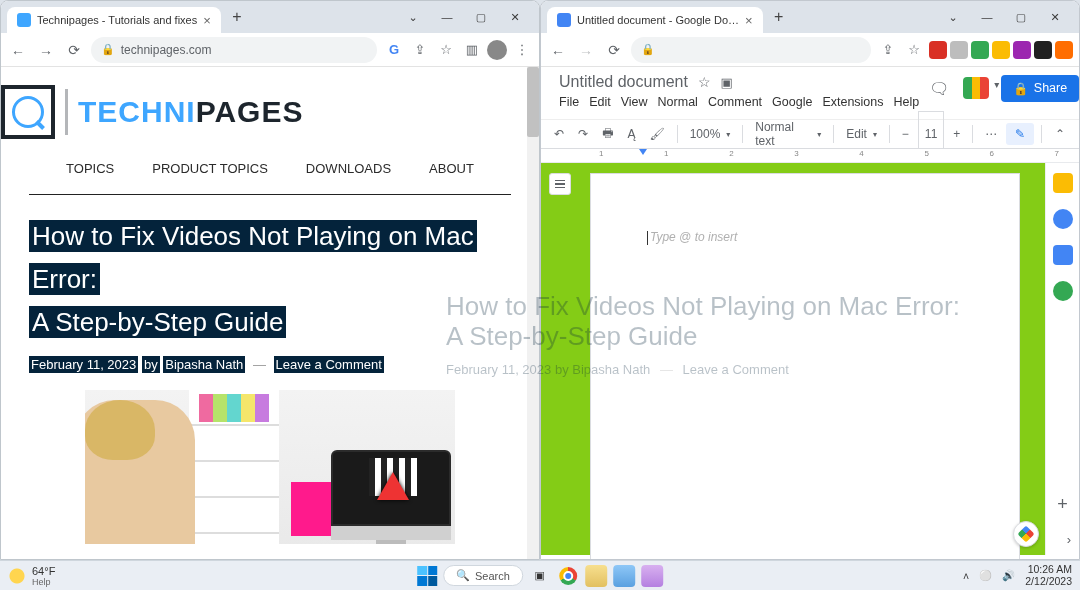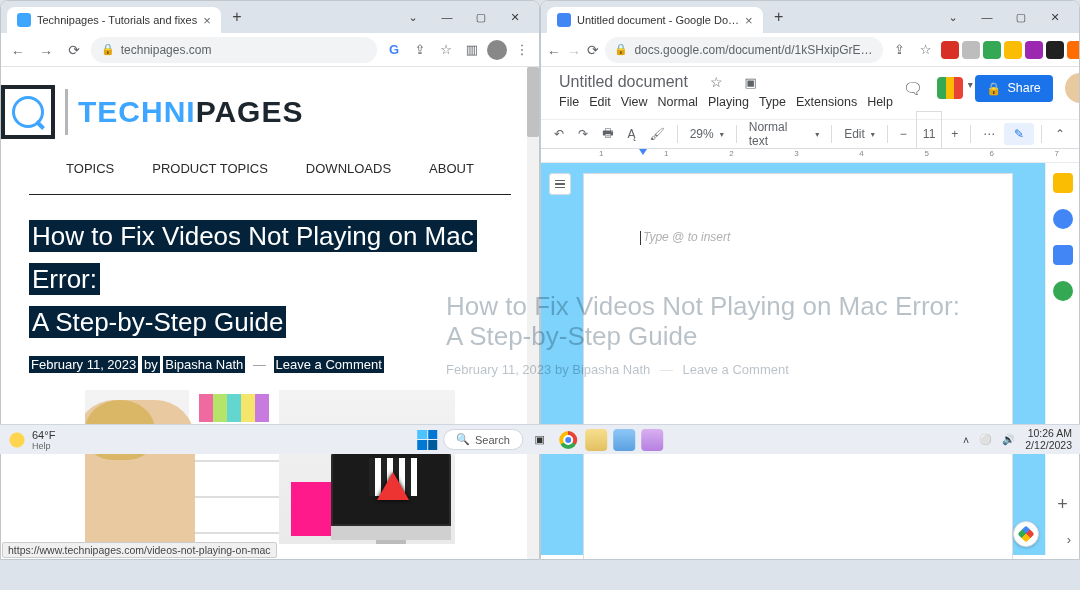--- a/index.html
+++ b/index.html
@@ -1,17 +1,17 @@
 <!DOCTYPE html>
 <html><head>
 <meta charset="utf-8">
 <style>
 * { margin: 0; padding: 0; box-sizing: border-box; font-family: "Segoe UI", Arial, sans-serif; }
 html, body { width: 1080px; height: 590px; overflow: hidden; background: #dde3ea; }
-.desktop { position: relative; width: 1080px; height: 454px; }
+.desktop { position: relative; width: 1080px; height: 590px; }
 
 
 .win-left { position: absolute; left: 0; top: 0; width: 540px; height: 560px; background: #fff; border: 1px solid #bfc6cc; border-radius: 8px 8px 0 0; overflow: hidden; }
 .titlebar { height: 32px; background: #dde3ea; display: flex; align-items: center; padding: 0 6px; }
 .tab { height: 26px; margin-top: 6px; background: #fff; border-radius: 8px 8px 0 0; display: flex; align-items: center; padding: 0 10px; gap: 6px; font-size: 11px; color: #333; min-width: 140px; }
 .tab .favicon { width: 14px; height: 14px; background: #3ea6ff; border-radius: 3px; }
 .tab .close { font-size: 13px; color: #666; margin-left: auto; }
 .newtab { width: 24px; height: 24px; display:flex;align-items:center;justify-content:center;font-size: 16px; color: #444; margin-left: 4px; }
 .winctrls { margin-left: auto; display: flex; gap: 14px; padding-right: 8px; color:#3c3c3c; font-size:11px;}
 .winctrls span { width:20px;text-align:center; }
@@ -67,21 +67,21 @@
 
 .win-right .addrbar { border-bottom:1px solid #e3e3e3;}
 .ext-row { display:flex; gap:3px; align-items:center;}
 .ext-row .ext { width:18px;height:18px;border-radius:4px; }
 .e1{background:#d93025;} .e2{background:#bdbdbd;} .e3{background:#34a853;} .e4{background:#fbbc04;} .e5{background:#9c27b0;} .e6{background:#212121;} .e7{background:#ff6d00;}
 
 .docs-hdr { display:flex; align-items:flex-start; padding:6px 10px 0; gap:8px; }
 .docs-logo { width:30px;height:38px;background:#4285f4;border-radius:4px;position:relative;margin-top:2px;}
 .docs-logo::after{content:"";position:absolute;left:6px;top:10px;right:6px;height:2px;background:#fff;box-shadow:0 5px 0 #fff,0 10px 0 #fff;}
 .docs-mid { flex:1; }
-.docs-title-row { display:flex; align-items:center; gap:22px; }
+.docs-title-row { display:flex; align-items:center; gap:10px; }
 .docs-title { font-size:16px; color:#5f6368; }
 .docs-star { color:#5f6368; font-size:14px;}
 .docs-move { color:#5f6368; font-size:13px;}
 .docs-menus { display:flex; gap:10px; font-size:12.5px; color:#333; margin-top:4px;}
 .docs-right { display:flex; align-items:center; gap:12px; }
 .docs-right .ico { width:24px;height:24px;display:flex;align-items:center;justify-content:center;border-radius:50%;color:#5f6368;}
 .docs-right .meet { width:26px;height:22px;background:linear-gradient(90deg,#34a853 0 33%,#fbbc04 33% 66%,#ea4335 66%);border-radius:4px;position:relative;}
 .docs-right .meet::after{content:"▾";position:absolute;right:-10px;top:2px;font-size:10px;color:#5f6368;}
 .share-btn { background:#1a73e8;color:#fff;border:none;border-radius:4px;padding:6px 12px;font-size:12.5px;display:flex;align-items:center;gap:5px;}
 .docs-avatar { width:30px;height:30px;border-radius:50%;background:#e8c9a0;}
@@ -90,21 +90,21 @@
 .tb-sep { width:1px;height:18px;background:#dadce0;margin:0 3px;}
 .tb-btn { padding:2px 5px; display:flex;align-items:center;gap:3px;}
 .tb-dd::after{content:"▾";font-size:8px;margin-left:3px;}
 .tb-pen { margin-left:auto; width:30px;height:22px;background:#e8f0fe;border-radius:3px;display:flex;align-items:center;justify-content:center;color:#1a73e8;}
 .tb-chev { color:#5f6368; padding:0 6px;}
 
 .ruler { height:14px; background:#fff; border-bottom:1px solid #e8eaed; position:relative; font-size:8px;color:#888;}
 .ruler .marks { position:absolute; left:58px; right:20px; top:0; display:flex; justify-content:space-between;}
 .ruler .ind { position:absolute; left:98px; top:0; width:0;height:0;border-left:4px solid transparent;border-right:4px solid transparent;border-top:6px solid #4285f4;}
 
-.docs-body { position:relative; background:#7dd3fc; height:calc(100% - 66px - 56px - 30px - 14px); display:flex;}
+.docs-body { position:relative; background:#84cc16; height:calc(100% - 66px - 56px - 30px - 14px); display:flex;padding-left:7px;}
 .outline-btn { position:absolute; left:8px; top:10px; width:22px;height:22px;border:1px solid #dadce0;border-radius:3px;display:flex;flex-direction:column;justify-content:center;align-items:center;gap:2px;background:#fff;}
 .outline-btn span{width:10px;height:1.5px;background:#5f6368;}
 .doc-page { margin:10px auto 0 42px; width:430px; height:520px; background:#fff; border:1px solid #dadce0; position:relative;}
 .doc-cursor { position:absolute; left:56px; top:56px; font-size:12px; color:#b0b0b0; font-style:italic;}
 .doc-cursor::before { content:""; display:inline-block; width:1px;height:14px;background:#333;margin-right:2px;vertical-align:middle;}
 
 .side-panel { position:absolute; right:0; top:0; width:34px; height:100%; background:#fff; border-left:1px solid #eceff1; display:flex; flex-direction:column; align-items:center; padding-top:10px; gap:16px;}
 .sp-ico { width:20px;height:20px;border-radius:4px;}
 .sp1{background:#fbbc04;} .sp2{background:#4285f4;border-radius:50%;} .sp3{background:#4285f4;} .sp4{background:#34a853;border-radius:50%;} 
 .sp-plus { font-size:18px;color:#5f6368;margin-top:auto;margin-bottom:40px;}
@@ -211,21 +211,20 @@
                 <div class="warn"></div>
               </div>
               <div class="chin"></div>
               <div class="stand"></div>
             </div>
         <div class="desk"></div>
       </div>
 
     </div>
 
-    <div class="status-link">https://www.technipages.com/videos-not-playing-on-mac</div>
   </div>
 </div>
 
 <div class="win-right">
   <div class="titlebar">
     <div class="tab">
       <span class="favicon"></span>
       <span>Untitled document - Google Do…</span>
       <span class="close">×</span>
     </div>
@@ -236,21 +235,20 @@
       <span>▢</span>
       <span>✕</span>
     </div>
   </div>
   <div class="addrbar">
     <div class="nav-ico">←</div>
     <div class="nav-ico" style="opacity:.4">→</div>
     <div class="nav-ico">⟳</div>
     <div class="url-field">
       <span class="lock">🔒</span>
-      <span>docs.google.com/document/d/1kSHxipGrE…</span>
     </div>
     <div class="addr-right">
       <div class="ico">⇪</div>
       <div class="ico">☆</div>
       <div class="ext-row">
         <span class="ext e1"></span>
         <span class="ext e2"></span>
         <span class="ext e3"></span>
         <span class="ext e4"></span>
         <span class="ext e5"></span>
@@ -268,22 +266,22 @@
       <div class="docs-title-row">
         <span class="docs-title">Untitled document</span>
         <span class="docs-star">☆</span>
         <span class="docs-move">▣</span>
       </div>
       <div class="docs-menus">
         <span>File</span>
         <span>Edit</span>
         <span>View</span>
         <span>Normal</span>
-        <span>Playing</span>
-        <span>Type</span>
+        <span>Comment</span>
+        <span>Google</span>
         <span>Extensions</span>
         <span>Help</span>
       </div>
     </div>
     <div class="docs-right">
       <div class="ico">🗨</div>
       <div class="meet"></div>
       <button class="share-btn">
         <span>🔒</span>
         <span>Share</span>
@@ -292,21 +290,21 @@
     </div>
   </div>
 
   <div class="docs-tb">
     <span class="tb-btn">↶</span>
     <span class="tb-btn">↷</span>
     <span class="tb-btn">🖶</span>
     <span class="tb-btn">Ą</span>
     <span class="tb-btn">🖌</span>
     <span class="tb-sep"></span>
-    <span class="tb-btn tb-dd">29%</span>
+    <span class="tb-btn tb-dd">100%</span>
     <span class="tb-sep"></span>
     <span class="tb-btn tb-dd">Normal text</span>
     <span class="tb-sep"></span>
     <span class="tb-btn tb-dd">Edit</span>
     <span class="tb-sep"></span>
     <span class="tb-btn">−</span>
     <span class="tb-btn" style="border:1px solid #dadce0;padding:15px 6px;">11</span>
     <span class="tb-btn">+</span>
     <span class="tb-sep"></span>
     <span class="tb-btn">⋯</span>

